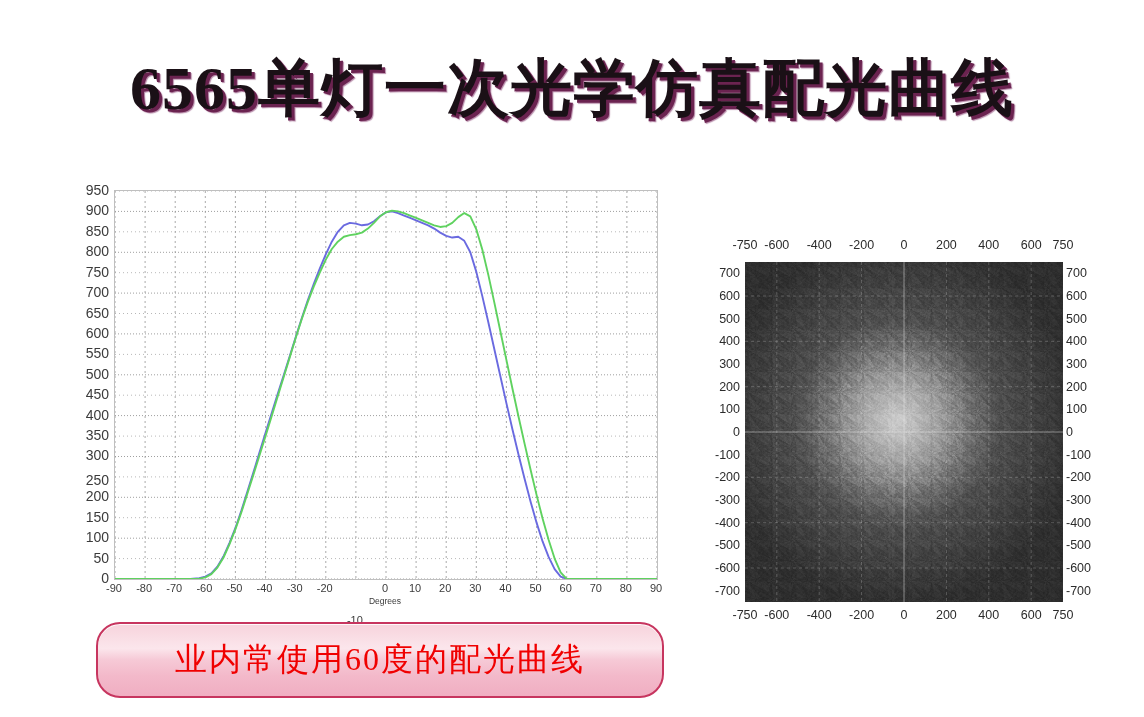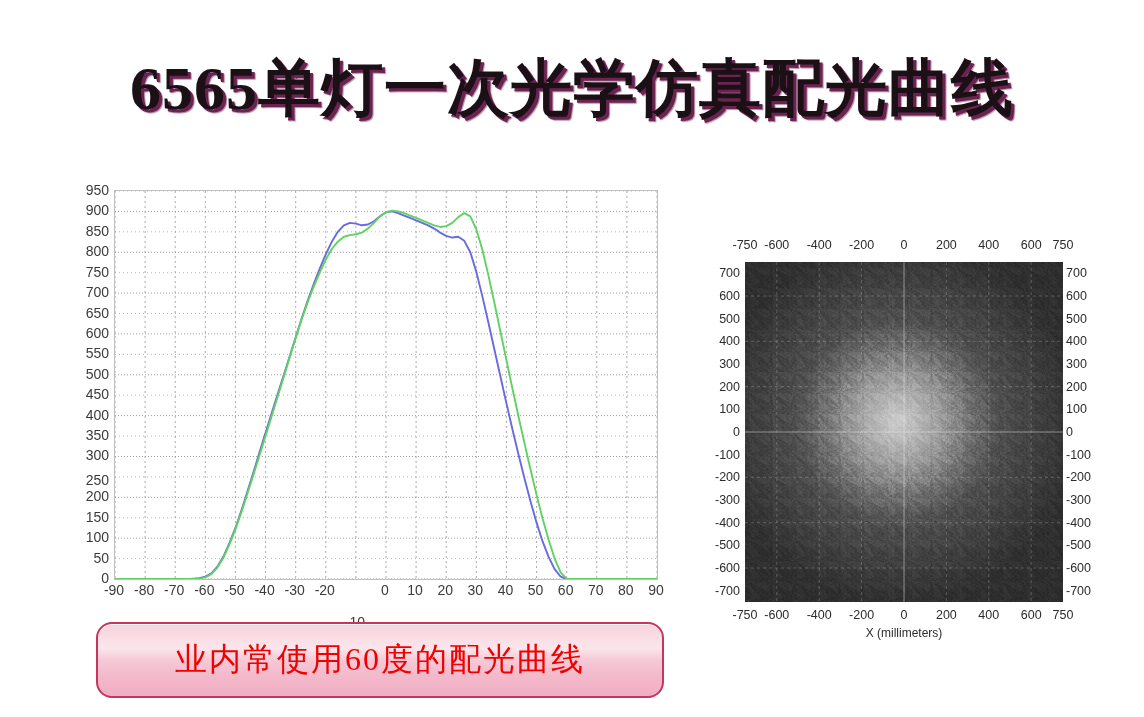--- a/index.html
+++ b/index.html
@@ -66,21 +66,21 @@
     text-align: right;
     font-size: 14px;
     color: #3b3b3b;
     transform: translateY(-50%);
     white-space: nowrap;
   }
   #left-chart .ytick-label { right: auto; }
   .xtick-label {
     position: absolute;
     top: 400px;
-    font-size: 14px;
+    font-size: 11px;
     color: #3b3b3b;
     transform: translateX(-50%);
     white-space: nowrap;
   }
   #xaxis-title {
     position: absolute;
     left: 38px;
     top: 414px;
     width: 542px;
     text-align: center;
@@ -177,21 +177,21 @@
     color: #2c2c2c;
   }
 
   
   #callout {
     position: absolute;
     left: 96px;
     top: 622px;
     width: 564px;
     height: 72px;
-    border-radius: 16px;
+    border-radius: 24px;
     border: 2px solid #c7355f;
     background:
       linear-gradient(to bottom,
         #f7d3dc 0%,
         #fbe6ec 34%,
         #f6c9d6 50%,
         #f3b9ca 72%,
         #f0aec2 100%);
     box-shadow: inset 0 1px 0 rgba(255,255,255,0.85);
     display: flex;
@@ -299,20 +299,21 @@
       <div class="xtick-label" style="left: 369.222px;">20</div>
       <div class="xtick-label" style="left: 399.333px;">30</div>
       <div class="xtick-label" style="left: 429.444px;">40</div>
       <div class="xtick-label" style="left: 459.556px;">50</div>
       <div class="xtick-label" style="left: 489.667px;">60</div>
       <div class="xtick-label" style="left: 519.778px;">70</div>
       <div class="xtick-label" style="left: 549.889px;">80</div>
       <div class="xtick-label" style="left: 580px;">90</div>
     </div>
 
+  <div id="xaxis-title">Degrees</div>
 </div>
 
 <div id="right-panel">
 
   <div id="lum-image">
     <div class="glow"></div>
     <div class="noise"></div>
     <svg class="grid" id="lum-grid" viewBox="0 0 318 340" preserveAspectRatio="none">
         <line x1="31.8" y1="0" x2="31.8" y2="340" stroke="#d8d8d8" stroke-width="0.8" stroke-dasharray="3,3" opacity="0.45"></line>
         <line x1="74.2" y1="0" x2="74.2" y2="340" stroke="#d8d8d8" stroke-width="0.8" stroke-dasharray="3,3" opacity="0.45"></line>
@@ -381,18 +382,17 @@
       <div class="rtick-right" style="top: 202px;">0</div>
       <div class="rtick-right" style="top: 224.667px;">-100</div>
       <div class="rtick-right" style="top: 247.333px;">-200</div>
       <div class="rtick-right" style="top: 270px;">-300</div>
       <div class="rtick-right" style="top: 292.667px;">-400</div>
       <div class="rtick-right" style="top: 315.333px;">-500</div>
       <div class="rtick-right" style="top: 338px;">-600</div>
       <div class="rtick-right" style="top: 360.667px;">-700</div>
     </div>
 
-  <div id="right-xaxis-title">X (millimeters)</div>
 </div>
 
 <div id="callout">
   <span id="callout-text">业内常使用60度的配光曲线</span>
 </div>
 
 </body></html>

